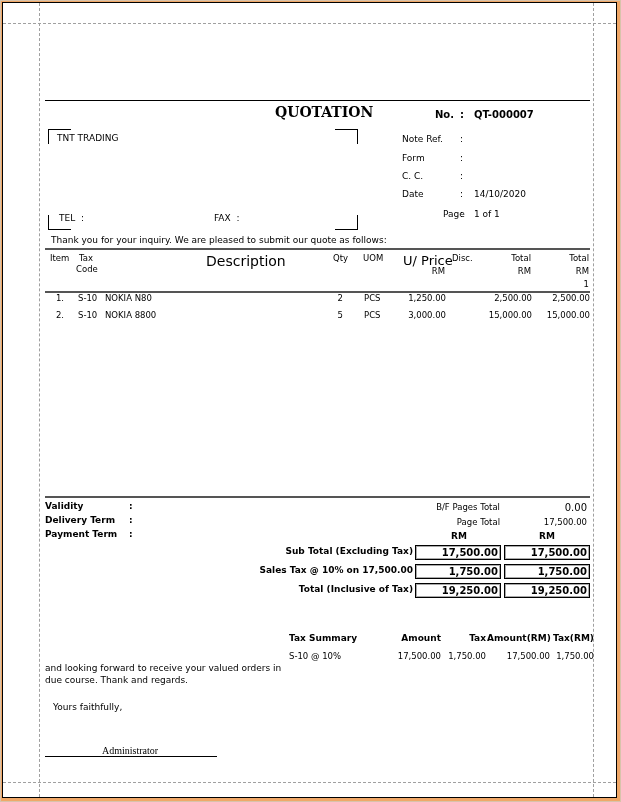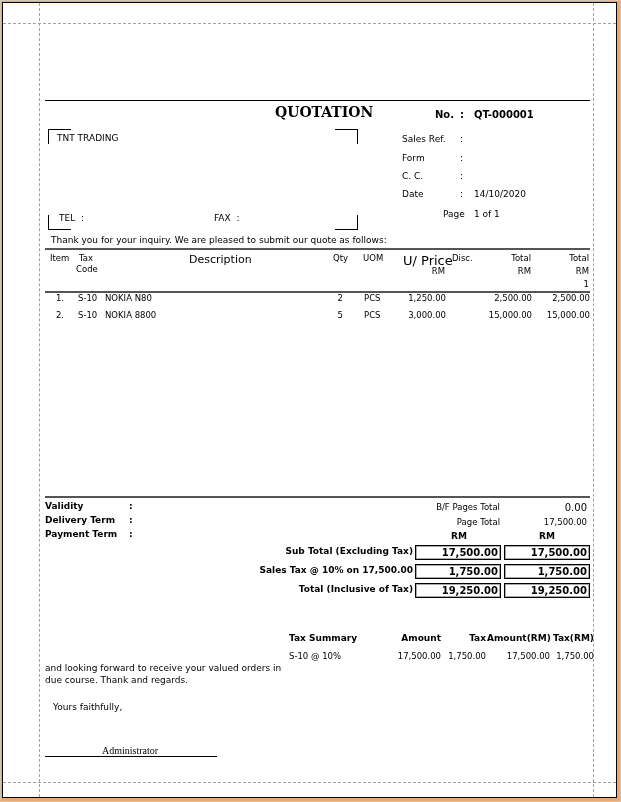--- a/index.html
+++ b/index.html
@@ -29,40 +29,40 @@
   <div class="guide-v" style="left:36px;"></div>
   <div class="guide-v" style="left:590px;"></div>
   <div class="guide-h" style="top:20px;"></div>
   <div class="guide-h" style="top:779px;"></div>
 
   <div class="rule" style="left:42px; width:545px; top:97px;"></div>
 
   <div class="abs b" style="left:272px; top:101px; font-size:14px; font-family:'DejaVu Serif', serif;">QUOTATION</div>
   <div class="abs t b" style="left:432px; top:106px; font-size:10px;">No.</div>
   <div class="abs t b" style="left:457px; top:106px; font-size:10px;">:</div>
-  <div class="abs t b" style="left:471px; top:106px; font-size:10px;">QT-000001</div>
+  <div class="abs t b" style="left:471px; top:106px; font-size:10px;">QT-000007</div>
 
   <div class="corner" style="left:45px; top:126px; border-left-width:1px; border-top-width:1px;"></div>
   <div class="corner" style="left:332px; top:126px; border-right-width:1px; border-top-width:1px;"></div>
   <div class="corner" style="left:45px; top:212px; border-left-width:1px; border-bottom-width:1px;"></div>
   <div class="corner" style="left:332px; top:212px; border-right-width:1px; border-bottom-width:1px;"></div>
 
   <div class="abs t" style="left:54px; top:130px;">TNT TRADING</div>
   <div class="abs t" style="left:56px; top:210px;"><span>TEL</span>&nbsp; <span>:</span> <span></span></div>
   <div class="abs t" style="left:211px; top:210px;"><span>FAX</span>&nbsp; <span>:</span> <span></span></div>
 
   <div id="info-block"></div>
 
   <div class="abs t" style="left:48px; top:232px;">Thank you for your inquiry. We are pleased to submit our quote as follows:</div>
 
   <div class="rule2" style="left:42px; width:545px; top:245px;"></div>
   <div class="abs t" style="left:47px; top:250px; font-size:8.5px;">Item</div>
   <div class="abs t" style="left:76px; top:250px; font-size:8.5px;">Tax</div>
   <div class="abs t" style="left:73px; top:261px; font-size:8.5px;">Code</div>
-  <div class="abs t" style="left:186px; top:250px; font-size:11px;">Description</div>
+  <div class="abs t" style="left:203px; top:250px; font-size:14px;">Description</div>
   <div class="abs t" style="left:330px; top:250px; font-size:8.5px;text-align:center;">Qty</div>
   <div class="abs t" style="left:360px; top:250px; font-size:8.5px;">UOM</div>
   <div class="abs t r" style="left:400px; width:42px; top:250px; font-size:13px;">U/ Price</div>
   <div class="abs t r" style="left:400px; width:42px; top:263px; font-size:8.5px;">RM</div>
   <div class="abs t" style="left:449px; top:250px; font-size:8.5px;">Disc.</div>
   <div class="abs t r" style="left:480px; width:48px; top:250px; font-size:8.5px;">Total</div>
   <div class="abs t r" style="left:480px; width:48px; top:263px; font-size:8.5px;">RM</div>
   <div class="abs t r" style="left:540px; width:46px; top:250px; font-size:8.5px;">Total</div>
   <div class="abs t r" style="left:540px; width:46px; top:263px; font-size:8.5px;">RM</div>
   <div class="abs t r" style="left:540px; width:46px; top:276px; font-size:8.5px;">1</div>
@@ -88,21 +88,21 @@
   <div class="abs t" style="left:50px; top:699px;">Yours faithfully,</div>
   <div class="rule" style="left:42px; width:172px; top:753px;"></div>
   <div class="abs serif" style="left:99px; top:742px;">Administrator</div>
 
   <div class="abs t b" style="left:286px; top:630px;">Tax Summary</div>
   <div class="abs t b r" style="left:380px; width:58px; top:630px;">Amount</div>
   <div class="abs t b r" style="left:445px; width:38px; top:630px;">Tax</div>
   <div class="abs t b r" style="left:484px; width:63px; top:630px;">Amount(RM)</div>
   <div class="abs t b r" style="left:548px; width:43px; top:630px;">Tax(RM)</div>
   <div id="tax-rows"></div>
-<div class="abs t" style="left:399px; top:131px;">Sales Ref.</div>
+<div class="abs t" style="left:399px; top:131px;">Note Ref.</div>
     <div class="abs t" style="left:457px; top:131px;">:</div>
     <div class="abs t" style="left:471px; top:131px;"></div>
     <div class="abs t" style="left:399px; top:150px;">Form</div>
     <div class="abs t" style="left:457px; top:150px;">:</div>
     <div class="abs t" style="left:471px; top:150px;"></div>
     <div class="abs t" style="left:399px; top:168px;">C. C.</div>
     <div class="abs t" style="left:457px; top:168px;">:</div>
     <div class="abs t" style="left:471px; top:168px;"></div>
     <div class="abs t" style="left:399px; top:186px;">Date</div>
     <div class="abs t" style="left:457px; top:186px;">:</div>

